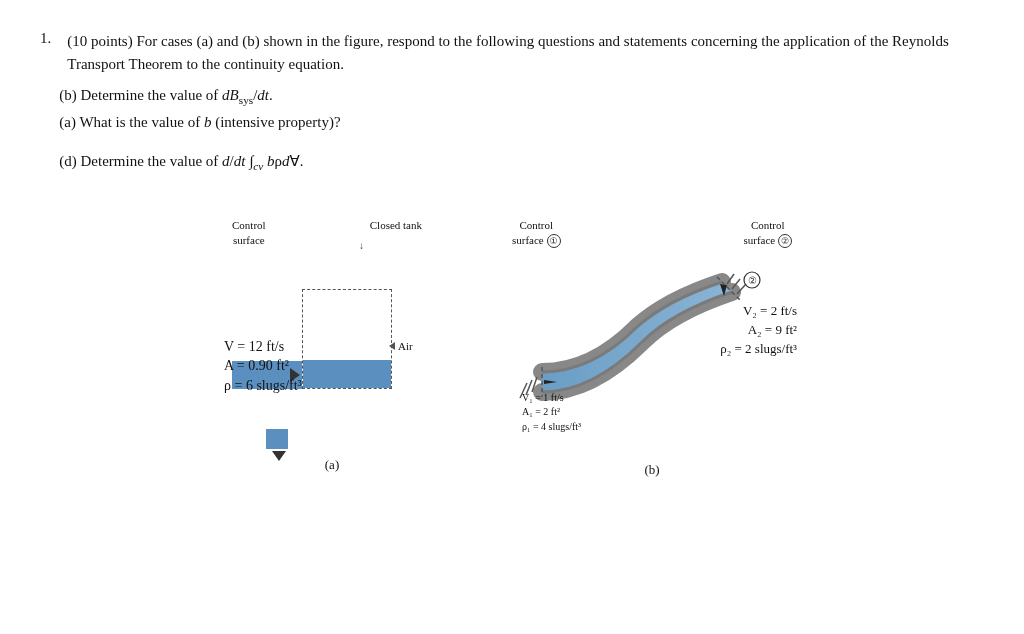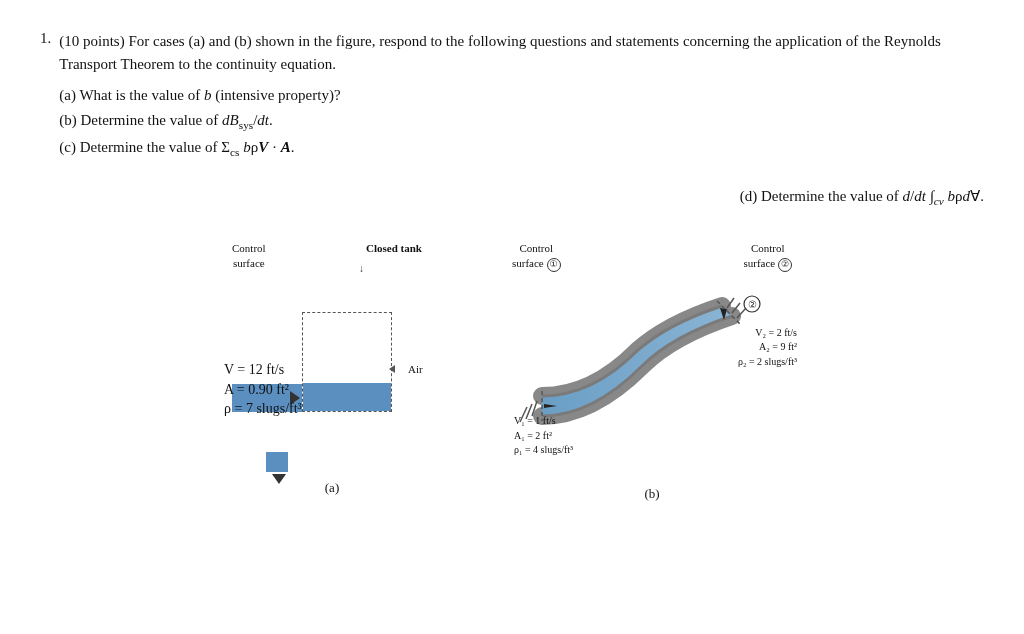--- a/index.html
+++ b/index.html
@@ -23,40 +23,41 @@
     .problem-number {
       font-size: 15px;
       white-space: nowrap;
     }
     .problem-text {
       font-size: 15px;
       line-height: 1.55;
     }
     .problem-text p {
       margin-bottom: 4px;
+      margin-left: 8px;
     }
     .sub-items {
       margin-top: 6px;
     }
     .sub-item {
       font-size: 15px;
       line-height: 1.7;
     }
     
     .mi { font-style: italic; }
     
     .mb { font-weight: bold; font-style: italic; }
     
     sub { font-size: 0.75em; }
 
     .figure-area {
       display: flex;
       justify-content: center;
       gap: 80px;
-      margin-top: 30px;
+      margin-top: 42px;
       padding: 0 20px;
     }
 
     
     .case-a {
       display: flex;
       flex-direction: column;
       align-items: center;
     }
     .case-a-diagram {
@@ -73,21 +74,21 @@
       border: 1.5px dashed #555;
       background: transparent;
     }
     .tank-air-label {
       position: absolute;
       top: 50px;
       left: 86px;
       font-size: 11px;
       display: flex;
       align-items: center;
-      gap: 13px;
+      gap: 3px;
     }
     
     .water-fill-tank {
       position: absolute;
       bottom: 0;
       left: 0;
       right: 0;
       height: 28px;
       background: #5a8fc0;
     }
@@ -165,70 +166,66 @@
       height: 14px;
       border-radius: 50%;
       border: 1px solid #333;
       font-size: 9px;
       align-items: center;
       justify-content: center;
     }
     .props-1 {
       position: absolute;
       bottom: 18px;
-      left: 2px;
+      left: 10px;
       font-size: 10px;
       line-height: 1.45;
     }
     .props-2 {
       position: absolute;
       top: 50px;
       right: -5px;
-      font-size: 10px;
+      font-size: 13px;
       line-height: 1.45;
       text-align: right;
     }
   </style>
 </head>
 <body>
 
 <div class="problem-container">
   <div class="problem-header">
     <span class="problem-number">1.</span>
     <div class="problem-text">
       <p>(10 points) For cases (a) and (b) shown in the figure, respond to the following questions and statements concerning the application of the Reynolds Transport Theorem to the continuity equation.</p>
       <div class="sub-items">
         <div class="sub-item">
+          <span>(b)</span>
+          Determine the value of <span class="mi">dB</span><sub>sys</sub>/<span class="mi">dt</span>.
+        </div>
+        <div class="sub-item">
           <span>(a)</span>
           What is the value of <span class="mi">b</span> (intensive property)?
         </div>
-        <div class="sub-item">
-          <span>(b)</span>
-          Determine the value of <span class="mi">dB</span><sub>sys</sub>/<span class="mi">dt</span>.
-        </div>
-        <div class="sub-item">
-          <span>(c)</span>
-          Determine the value of Σ<sub>cs</sub> <span class="mi">b</span>ρ<span class="mb">V</span> · <span class="mb">A</span>.
-        </div>
-        <div class="sub-item" style="margin-top:22px;text-align:right;">
+        <div class="sub-item" style="margin-top:14px;">
           <span>(d)</span>
           Determine the value of <span class="mi">d</span>/<span class="mi">dt</span> ∫<sub><span class="mi">cv</span></sub> <span class="mi">b</span>ρ<span class="mi">d</span>∀.
         </div>
       </div>
     </div>
   </div>
 
   <div class="figure-area">
 
     <div class="case-a">
 
       <div style="position:relative; width:200px; margin-bottom:2px;">
         <div style="display:flex; justify-content:space-between; font-size:11px; text-align:center;">
           <div style="line-height:1.3;">Control<br>surface</div>
-          <div style="line-height:1.3; margin-right:10px;font-weight:bold;">Closed tank</div>
+          <div style="line-height:1.3; margin-right:10px;">Closed tank</div>
         </div>
 
         <div style="position:absolute; top:22px; left:127px; font-size:10px; color:#333;">↓</div>
       </div>
 
       <div class="case-a-diagram">
 
         <div class="inlet-pipe"></div>
 
         <div class="tank-box">
@@ -243,21 +240,21 @@
 
         <div class="inlet-arrow"></div>
 
         <div class="outlet-pipe"></div>
 
         <div class="outlet-arrow"></div>
 
         <div class="inlet-props">
           <div>V = 12 ft/s</div>
           <div>A = 0.90 ft²</div>
-          <div>ρ = 7 slugs/ft³</div>
+          <div>ρ = 6 slugs/ft³</div>
         </div>
       </div>
       <div class="case-a-caption">(a)</div>
     </div>
 
     <div class="case-b">
 
       <div style="display:flex; justify-content:space-between; width:280px; font-size:11px; margin-bottom:4px;">
         <div style="text-align:center;line-height:1.3;">
           Control<br>surface

